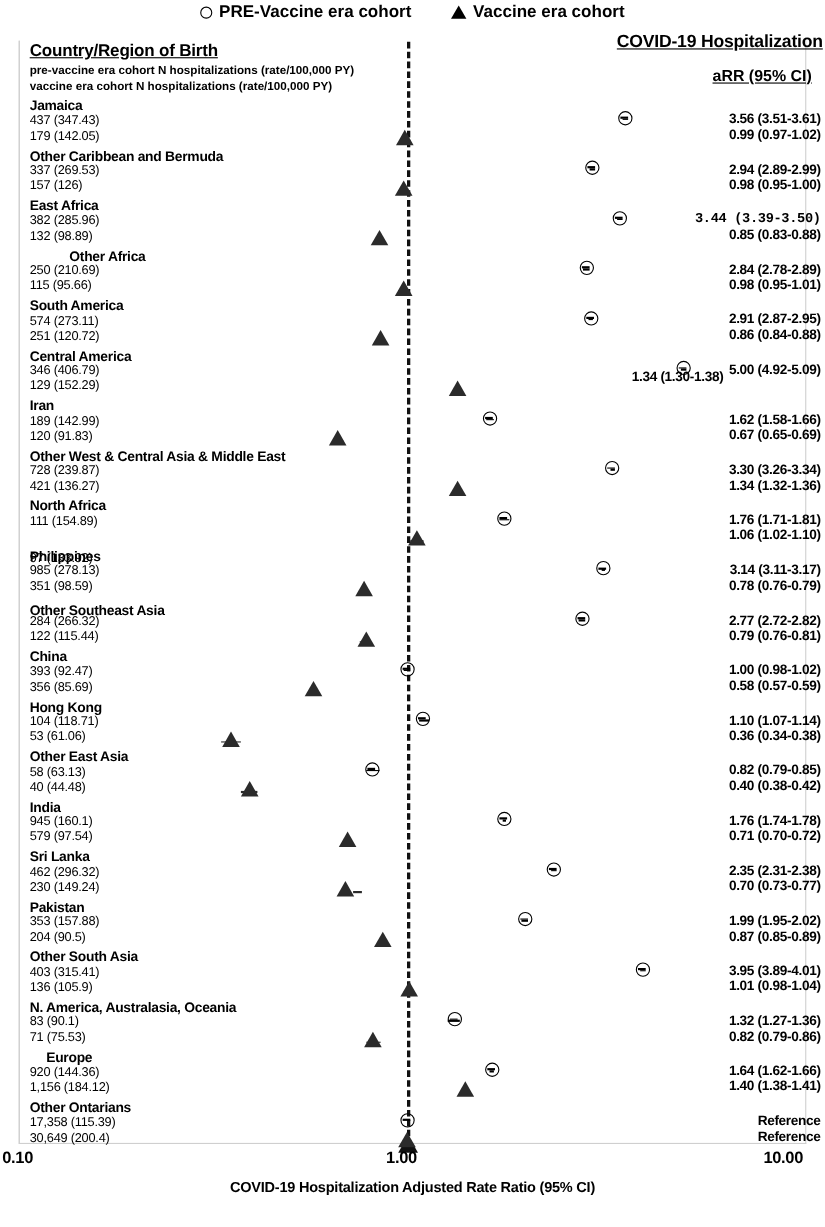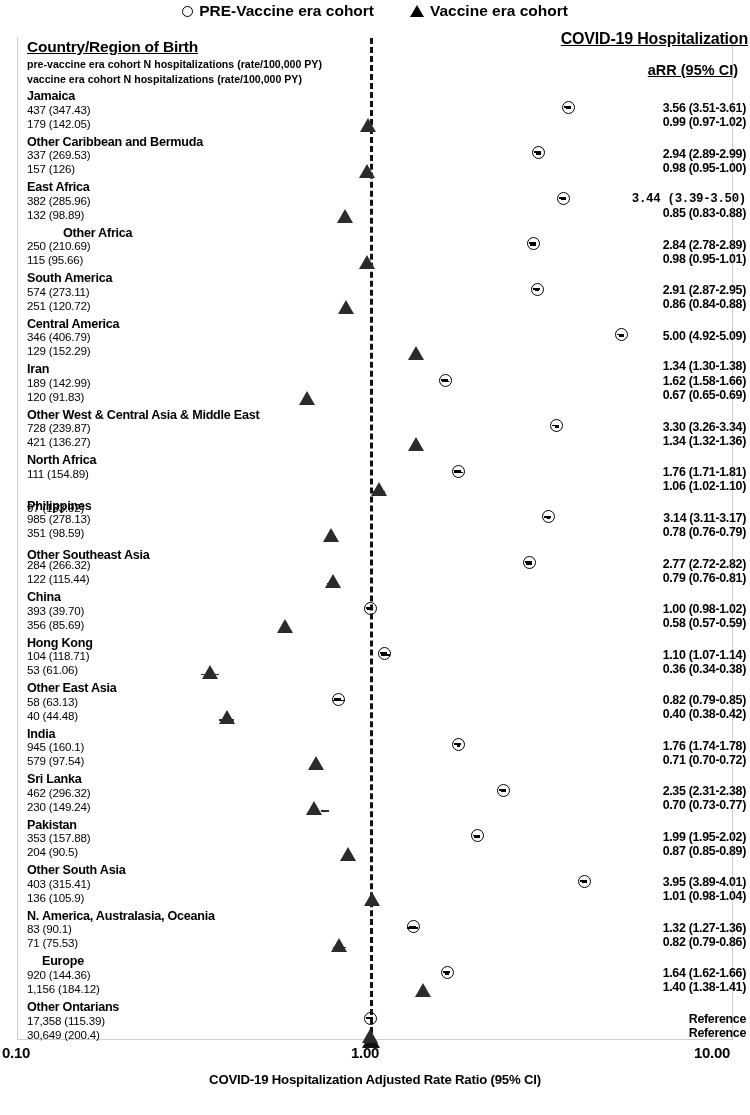--- a/index.html
+++ b/index.html
@@ -192,21 +192,21 @@
       <div class="mk-whisker" style="left: 534.837px; top: 289.7px; width: 4.29844px; background: rgb(0, 0, 0);"></div>
       <div class="mk-circle" style="left: 530.501px; top: 282.7px;"></div>
       <div class="mk-whisker" style="left: 342.741px; top: 309.2px; width: 7.27322px;"></div>
       <div class="mk-tri" style="left: 338.419px; top: 300.2px;"></div>
     </div>
     <div class="row">
       <div class="r-label" style="left: 27px; top: 316.75px;">Central America</div>
       <div class="r-n1" style="top: 330.25px;">346 (406.79)</div>
       <div class="r-n2" style="top: 344.25px;">129 (152.29)</div>
       <div class="r-a1" style="top: 328.75px;">5.00 (4.92-5.09)</div>
-      <div class="r-a2" style="top: 359px;">1.34 (1.30-1.38)</div>
+      <div class="r-a2" style="top: 335px; text-align: center;">1.34 (1.30-1.38)</div>
       <div class="mk-whisker" style="left: 619.107px; top: 335.25px; width: 5.31096px; background: rgb(0, 0, 0);"></div>
       <div class="mk-circle" style="left: 615.129px; top: 328.25px;"></div>
       <div class="mk-whisker" style="left: 411.02px; top: 354.75px; width: 9.33686px;"></div>
       <div class="mk-tri" style="left: 407.758px; top: 345.75px;"></div>
     </div>
     <div class="row">
       <div class="r-label" style="left: 27px; top: 362.3px;">Iran</div>
       <div class="r-n1" style="top: 375.8px;">189 (142.99)</div>
       <div class="r-n2" style="top: 389.8px;">120 (91.83)</div>
       <div class="r-a1" style="top: 374.3px;">1.62 (1.58-1.66)</div>
@@ -255,21 +255,21 @@
       <div class="r-n2" style="top: 572px;">122 (115.44)</div>
       <div class="r-a1" style="top: 556.5px;">2.77 (2.72-2.82)</div>
       <div class="r-a2" style="top: 570.5px;">0.79 (0.76-0.81)</div>
       <div class="mk-whisker" style="left: 526.445px; top: 563px; width: 5.64487px; background: rgb(0, 0, 0);"></div>
       <div class="mk-circle" style="left: 522.793px; top: 556px;"></div>
       <div class="mk-whisker" style="left: 327.093px; top: 582.5px; width: 9.96171px;"></div>
       <div class="mk-tri" style="left: 325.146px; top: 573.5px;"></div>
     </div>
     <div class="row">
       <div class="r-label" style="left: 27px; top: 590.05px;">China</div>
-      <div class="r-n1" style="top: 603.55px;">393 (39.70)</div>
+      <div class="r-n1" style="top: 603.55px;">393 (92.47)</div>
       <div class="r-n2" style="top: 617.55px;">356 (85.69)</div>
       <div class="r-a1" style="top: 602.05px;">1.00 (0.98-1.02)</div>
       <div class="r-a2" style="top: 616.05px;">0.58 (0.57-0.59)</div>
       <div class="mk-whisker" style="left: 366.841px; top: 608.55px; width: 6.25467px; background: rgb(0, 0, 0);"></div>
       <div class="mk-circle" style="left: 363.5px; top: 601.55px;"></div>
       <div class="mk-whisker" style="left: 282.115px; top: 628.05px; width: 5.39178px;"></div>
       <div class="mk-tri" style="left: 276.834px; top: 619.05px;"></div>
     </div>
     <div class="row">
       <div class="r-label" style="left: 27px; top: 635.6px;">Hong Kong</div>

